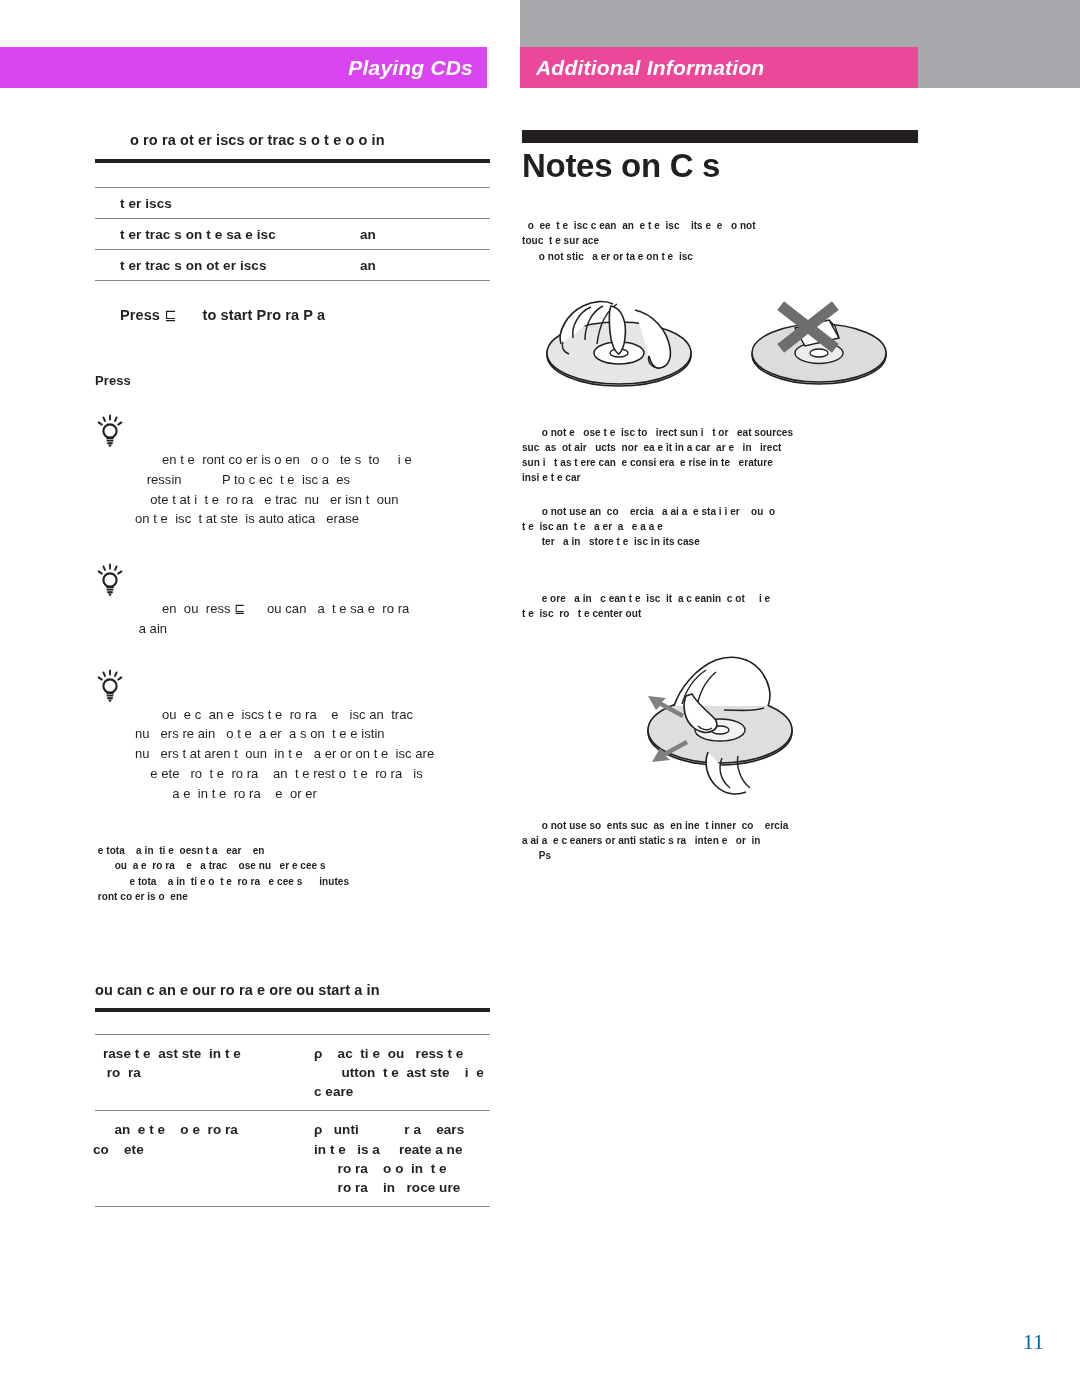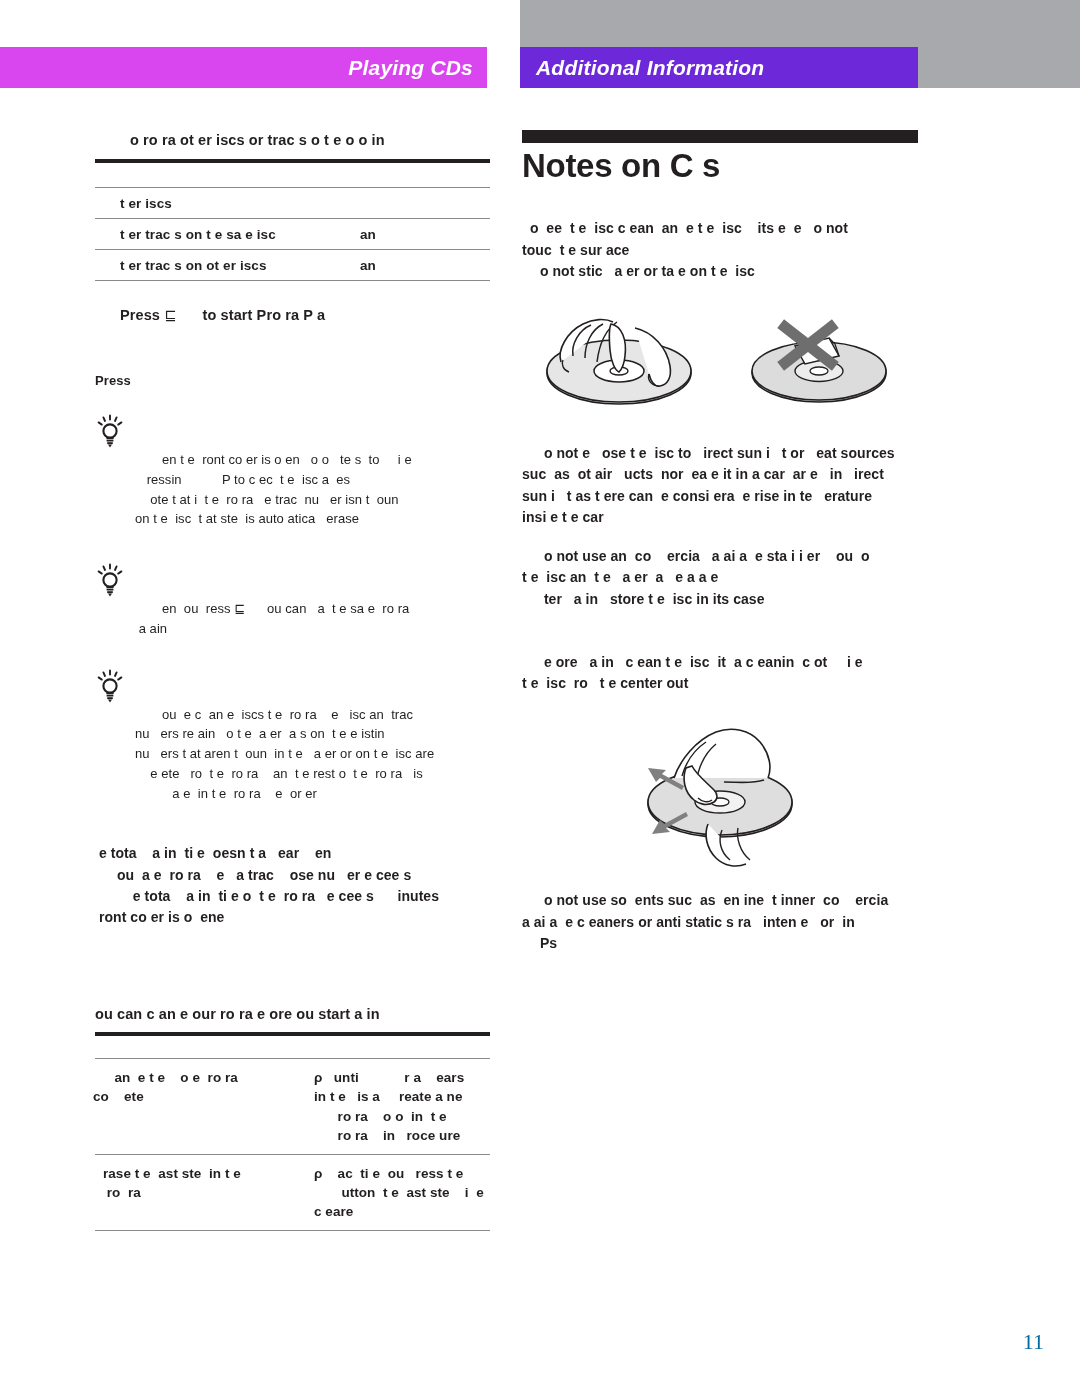--- a/index.html
+++ b/index.html
@@ -32,21 +32,21 @@
     width: 487px;
     height: 41px;
     background: #d946ef;
   }
   .bar-right {
     position: absolute;
     left: 520px;
     top: 47px;
     width: 398px;
     height: 41px;
-    background: #6d28d9;
+    background: #ec4899;
   }
   .bar-left .hdr-text {
     position: absolute;
     right: 14px;
     top: 50%;
     transform: translateY(-50%);
     color: #ffffff;
     font-style: italic;
     font-weight: bold;
     font-size: 21px;
@@ -153,21 +153,21 @@
     font-weight: normal;
     line-height: 1.52;
     letter-spacing: 0.05px;
   }
   .tip-body .ln { display: block; white-space: pre; }
   .tip-body .ln.i1 { padding-left: 16px; }
   .tip-body .ln.i2 { padding-left: 8px; }
   .tip-body .ln.i3 { padding-left: 30px; }
 
   .para {
-    font-size: 14px;
+    font-size: 10px;
     font-weight: bold;
     line-height: 1.52;
     letter-spacing: 0.05px;
     margin: 0;
   }
   .para .ln { display: block; white-space: pre; }
   .para .ln.i1 { padding-left: 14px; }
   .para .ln.i2 { padding-left: 26px; }
 
   
@@ -356,41 +356,41 @@
   </div>
 
   <div style="margin-top:78px">
     <div class="bottom-head">ou can c  an e  our  ro ra    e ore  ou start   a in</div>
     <div class="rule-thick" style="margin-bottom:22px"></div>
 
     <table class="two-col-table">
       <tbody>
           <tr>
         <td class="c1">
+          <span class="ln">rase t e  ast ste  in t e</span>
+          <span class="ln"> ro  ra </span>
+        </td>
+        <td class="c2">
+          <span class="ln">ρ    ac  ti e  ou   ress t e</span>
+          <span class="ln i1">   utton  t e  ast ste    i  e</span>
+          <span class="ln">c eare </span>
+        </td>
+      </tr>
+      <tr>
+        <td class="c1">
           <span class="ln">   an  e t e    o e  ro ra </span>
           <span class="ln" style="margin-left:-10px">co    ete</span>
         </td>
         <td class="c2">
           <span class="ln">ρ   unti            r a    ears</span>
           <span class="ln">in t e   is a     reate a ne</span>
           <span class="ln i1">  ro ra    o o  in  t e</span>
           <span class="ln i1">  ro ra    in   roce ure</span>
         </td>
       </tr>
-      <tr>
-        <td class="c1">
-          <span class="ln">rase t e  ast ste  in t e</span>
-          <span class="ln"> ro  ra </span>
-        </td>
-        <td class="c2">
-          <span class="ln">ρ    ac  ti e  ou   ress t e</span>
-          <span class="ln i1">   utton  t e  ast ste    i  e</span>
-          <span class="ln">c eare </span>
-        </td>
-      </tr>
     </tbody>
       </table>
   </div>
 </div>
 
 <div class="col-right">
 
   <div class="section-bar"></div>
   <h1 class="section-title">Notes on C  s</h1>
 

